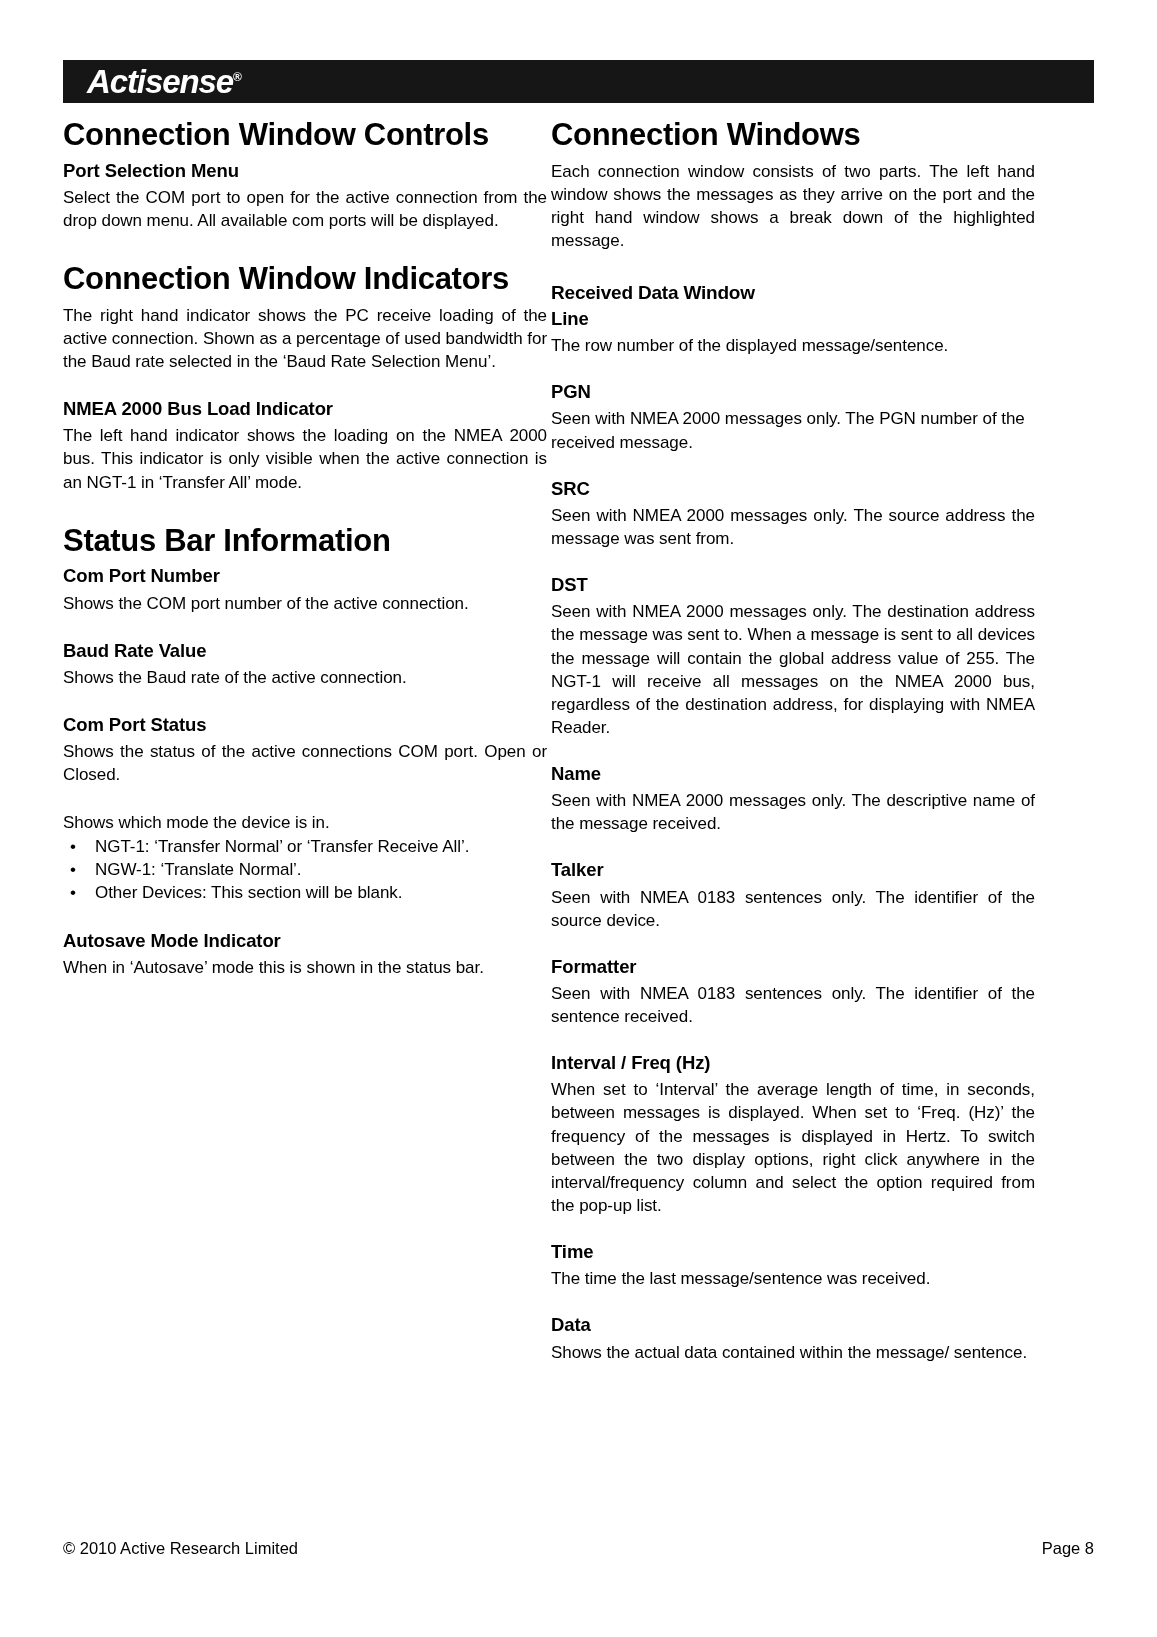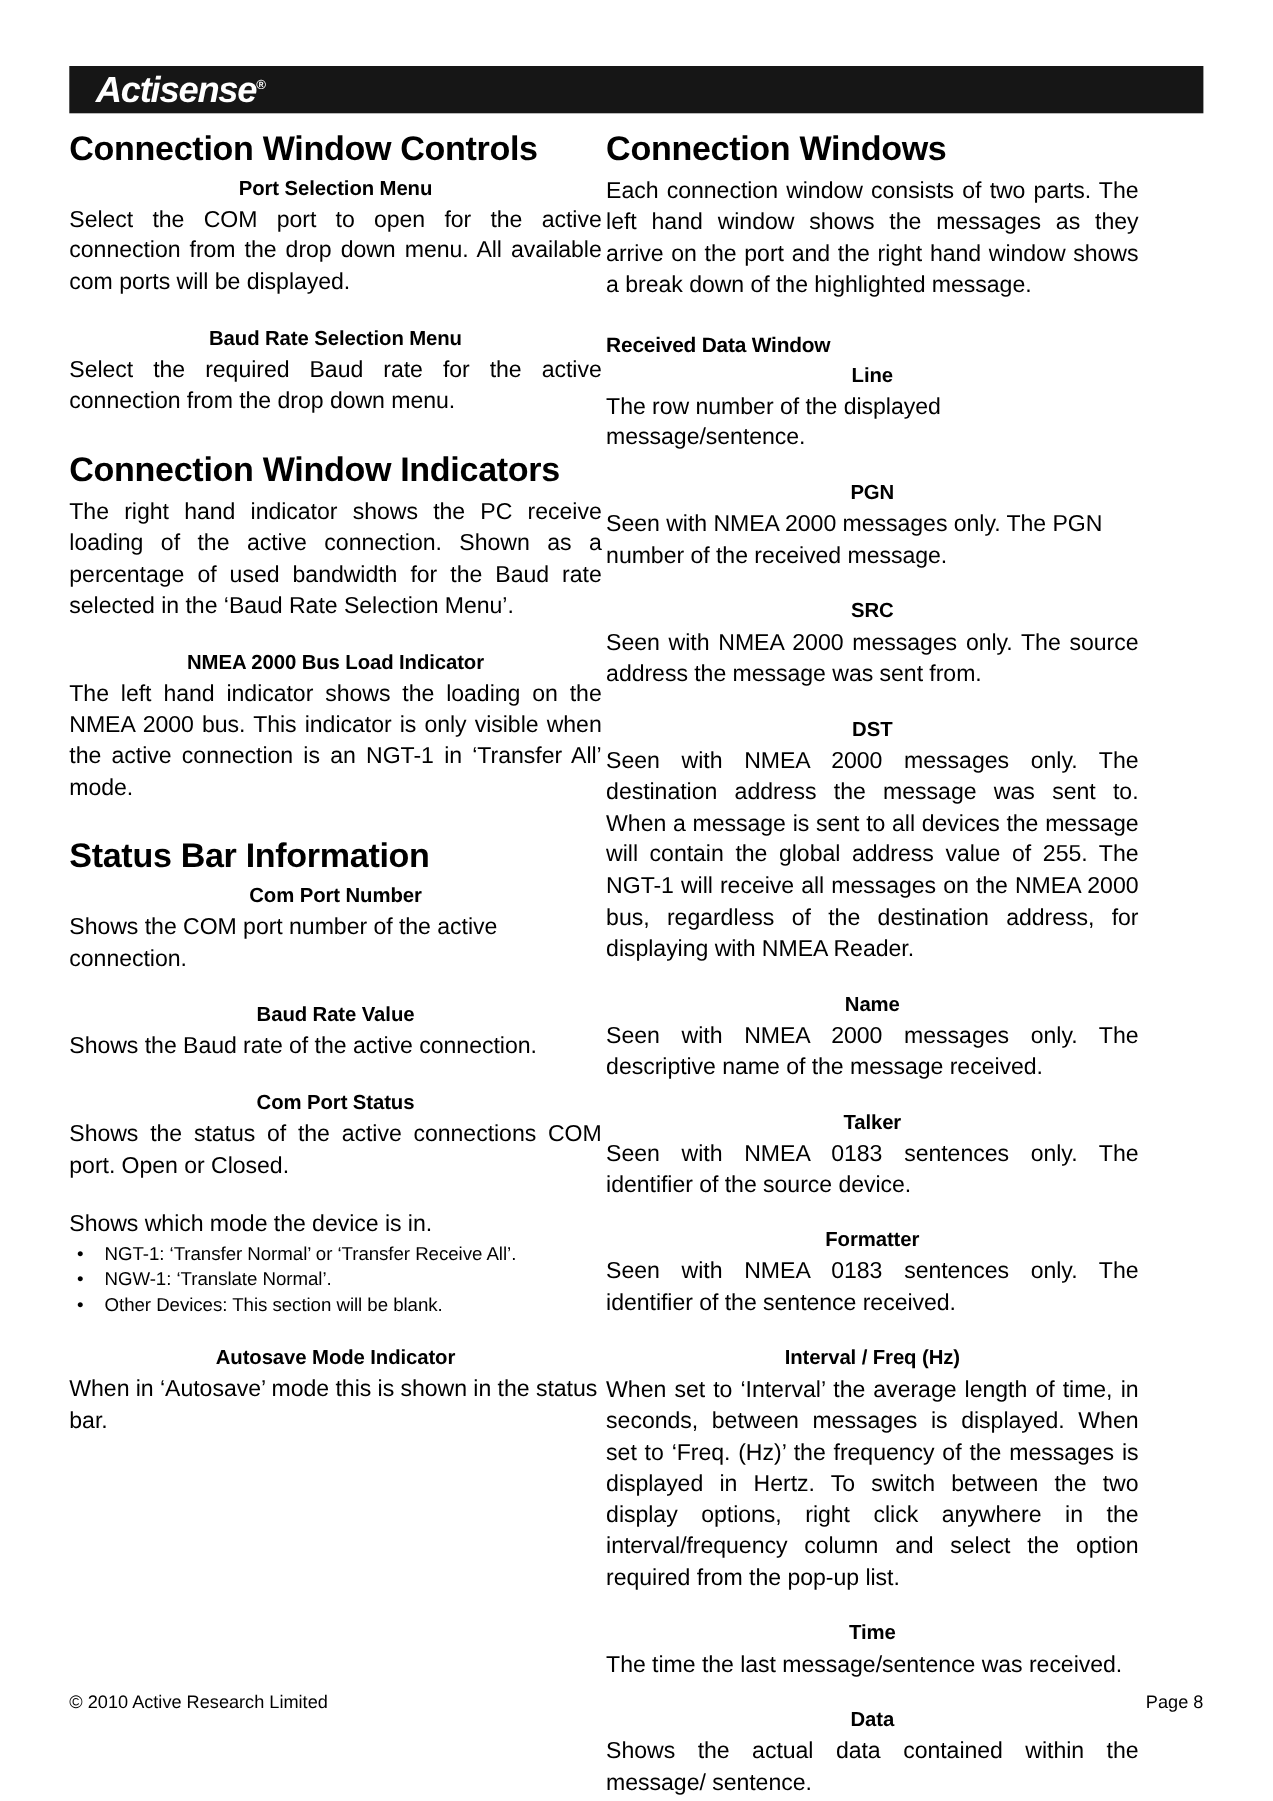--- a/index.html
+++ b/index.html
@@ -84,24 +84,23 @@
     margin: 0 0 4px 0;
     line-height: 1.15;
     letter-spacing: -0.2px;
   }
   h3 {
     font-size: 18.5px;
     font-weight: bold;
     margin: 0 0 4px 0;
     line-height: 1.2;
     letter-spacing: -0.1px;
-    text-align: center;
   }
   p.body {
-    font-size: 21px;
+    font-size: 17px;
     line-height: 1.36;
     margin: 0;
     text-align: justify;
     text-justify: inter-word;
     letter-spacing: -0.05px;
   }
   p.body.nojust { text-align: left; }
 
   .block      { margin-bottom: 25px; }
   .block-tight{ margin-bottom: 24px; }
@@ -152,24 +151,20 @@
     <div class="col col-left">
 
       <div>
         <h1>Connection Window Controls</h1>
 
         <div class="block">
           <h3>Port Selection Menu</h3>
           <p class="body">Select the COM port to open for the active connection from the drop down menu. All available com ports will be displayed.</p>
         </div>
 
-        <div class="block">
-          <h3>Baud Rate Selection Menu</h3>
-          <p class="body">Select the required Baud rate for the active connection from the drop down menu.</p>
-        </div>
 
       </div>
 
       <div class="sec-gap">
         <h1>Connection Window Indicators</h1>
 
         <div class="block">
           <p class="body">The right hand indicator shows the PC receive loading of the active connection. Shown as a percentage of used bandwidth for the Baud rate selected in the ‘Baud Rate Selection Menu’.</p>
         </div>
 

